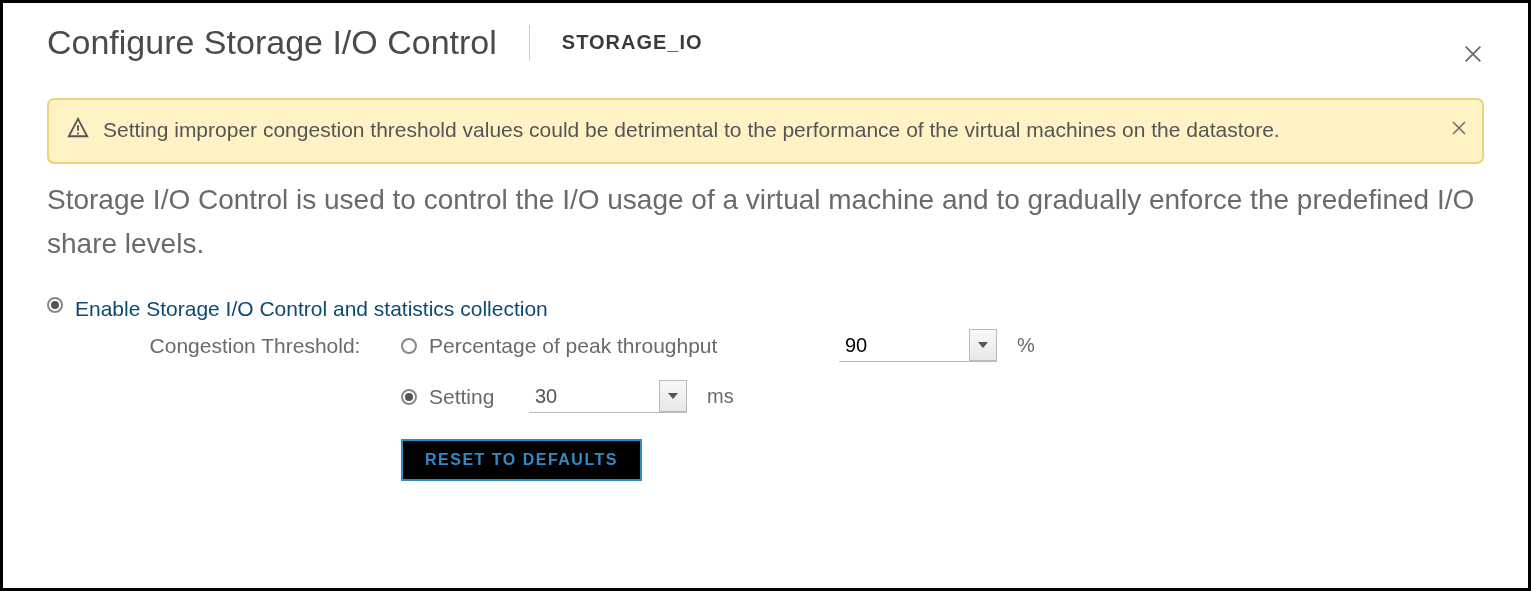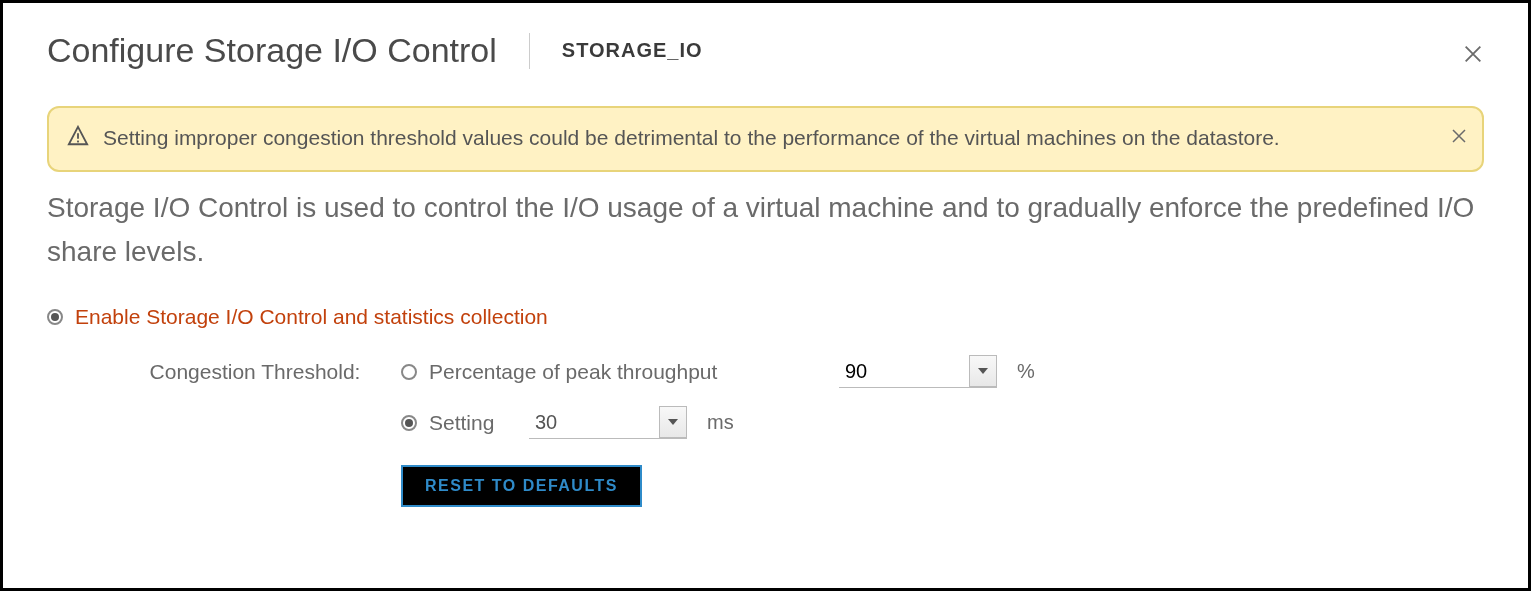--- a/index.html
+++ b/index.html
@@ -6,21 +6,21 @@
   body {
     margin: 0;
     font-family: "Segoe UI", Arial, sans-serif;
     background: #fff;
     color: #565656;
   }
   .dialog {
     width: 1531px;
     height: 591px;
     border: 3px solid #000;
-    padding: 28px 44px 20px 44px;
+    padding: 20px 44px 20px 44px;
     position: relative;
   }
   .header {
     display: flex;
     align-items: center;
     margin-bottom: 36px;
   }
   .title {
     font-size: 34px;
     font-weight: 300;
@@ -45,21 +45,21 @@
     right: 44px;
     cursor: pointer;
     color: #6b6b6b;
   }
   .close-dialog svg { width: 22px; height: 22px; }
   .alert {
     display: flex;
     align-items: flex-start;
     background: #fff2c4;
     border: 2px solid #e8d47a;
-    border-radius: 12px;
+    border-radius: 7px;
     padding: 14px 18px;
     margin-bottom: 14px;
     position: relative;
     font-size: 21px;
     line-height: 1.5;
     color: #555;
   }
   .alert-icon { flex: 0 0 auto; margin-right: 14px; margin-top: 2px; }
   .alert-icon svg { width: 22px; height: 22px; }
   .alert-text { flex: 1 1 auto; padding-right: 40px; }
@@ -71,24 +71,23 @@
   }
   .alert-close svg { width: 18px; height: 18px; }
   .description {
     font-size: 28px;
     line-height: 1.6;
     color: #6a6a6a;
     margin-bottom: 30px;
   }
   .option-row {
     display: flex;
-    align-items: center;
     font-size: 21px;
-    color: #c2410c;
-    margin-bottom: 26px;
+    color: #0c4a6e;
+    margin-bottom: 8px;
   }
   .radio {
     width: 16px; height: 16px;
     border: 2px solid #888;
     border-radius: 50%;
     display: inline-flex;
     align-items: center;
     justify-content: center;
     margin-right: 12px;
     cursor: pointer;

